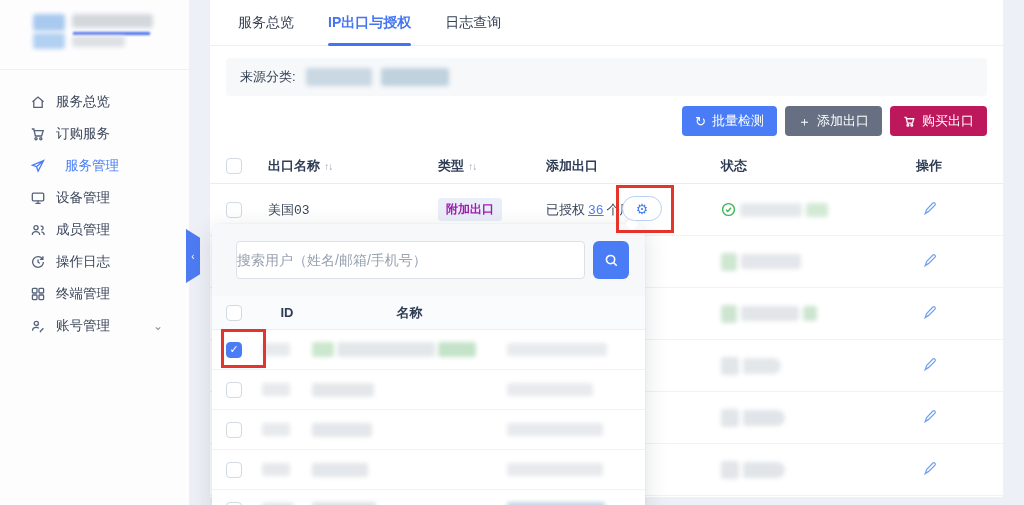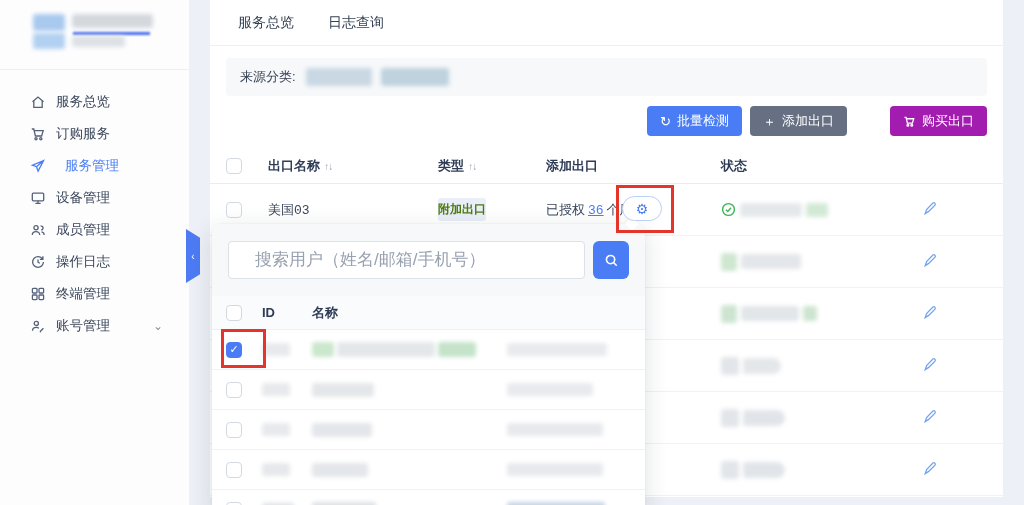--- a/index.html
+++ b/index.html
@@ -37,48 +37,48 @@
   .filter-bar { margin:12px 16px 0; height:38px; background:#f6f8fa; border-radius:4px; display:flex; align-items:center; padding:0 14px; }
   .filter-label { font-size:13px; color:#333f52; margin-right:10px; }
   .pill1 { width:66px; height:18px; background:#c9d8e3; border-radius:3px; margin-right:9px; }
   .pill2 { width:68px; height:18px; background:#bfd2dd; border-radius:3px; }
   .toolbar { margin:10px 16px 0; display:flex; justify-content:flex-end; gap:8px; }
   .btn { height:30px; border:none; border-radius:4px; color:#fff; font-size:13px; padding:0 13px;
     display:inline-flex; align-items:center; gap:6px; cursor:pointer; font-family:inherit; }
   .btn .bicon { font-size:13px; line-height:1; display:inline-flex; }
   .btn-blue { background:#4a7df5; }
   .btn-gray { background:#667082; }
-  .btn-green { background:#a21caf;margin-left:35px; }
+  .btn-green { background:#be185d; }
   
   .table { margin-top:12px; }
   .trow { display:grid; grid-template-columns:42px 170px 108px 175px 150px 1fr; align-items:center; padding:0 16px;font-family:Liberation Mono, monospace; }
   .thead { height:36px; font-weight:bold; color:#2e3c55; border-bottom:1px solid #e9edf2; font-size:13px; }
   .sort { font-size:10px; color:#97a0b0; letter-spacing:-2px; margin-left:4px; }
   .col-action { text-align:center; }
   .drow { height:52px; border-bottom:1px solid #f0f2f5; }
   .cb { width:16px; height:16px; border:1.5px solid #d3d9e2; border-radius:4px; background:#fff; cursor:pointer; }
   .cb.checked { background:#4a7df5; border-color:#4a7df5; position:relative; }
   .cb.checked::after { content:"✓"; position:absolute; left:2.5px; top:0.5px; color:#fff; font-size:11px; font-weight:bold; }
-  .tag { display:inline-block; background:#e9eef8; color:#4d7c0f; font-size:12px; padding:3px 0; border-radius:3px; font-weight:bold; }
+  .tag { display:inline-block; background:#e9eef8; color:#a21caf; font-size:12px; padding:3px 8px; border-radius:3px; font-weight:bold; }
   .auth-link { color:#4a7df5; text-decoration:underline; cursor:pointer; margin:0 3px; }
   .statcell { display:flex; align-items:center; gap:4px; }
   .pencil { cursor:pointer; }
   .gear-pill { position:absolute; left:622px; top:196px; width:40px; height:25px; border:1px solid #b9d0f6; border-radius:13px;
     background:#fff; display:flex; align-items:center; justify-content:center; color:#4a7df5; font-size:14px; cursor:pointer; z-index:6; }
   
   .popup { position:absolute; left:212px; top:224px; width:433px; height:290px; background:#fff; border-radius:8px;
     box-shadow:0 6px 24px rgba(30,40,60,.14), 0 0 2px rgba(30,40,60,.08); z-index:5; }
   .popup-arrow { position:absolute; top:-5px; right:8px; width:10px; height:10px; background:#fff; transform:rotate(45deg); box-shadow:-2px -2px 4px rgba(30,40,60,.05); }
   .search-row { background:#f6f8fa; border-radius:8px 8px 0 0; padding:17px 16px; display:flex; gap:8px; }
-  .search-input { flex:1; height:38px; border:1px solid #dce1e8; border-radius:4px; padding:0 26px; font-size:17px;
-    font-family:inherit; color:#3a4558; background:#fff; }
+  .search-input { flex:1; height:38px; border:1px solid #dce1e8; border-radius:4px; padding:0 0; font-size:14px;
+    font-family:inherit; color:#3a4558; background:#fff;margin-left:8px; }
   .search-input::placeholder { color:#98a1b0; }
   .search-btn { width:36px; height:38px; background:#4a7df5; border:none; border-radius:6px; display:flex;
     align-items:center; justify-content:center; cursor:pointer; }
-  .prow { display:grid; grid-template-columns:36px 50px 195px 1fr; align-items:center; padding:0 14px; }
+  .prow { display:grid; grid-template-columns:36px 50px 195px 1fr; align-items:center; padding:0 14px;text-align:center; }
   .phead { height:34px; background:#fafbfc; font-weight:bold; color:#2e3c55; border-bottom:1px solid #eef0f3; font-size:13px; }
   .pdrow { height:40px; border-bottom:1px solid #f0f2f5; }
   .blobs { display:flex; gap:3px; align-items:center; }
   
   .redbox { position:absolute; border:3px solid #e5352b; z-index:10; pointer-events:none; }
   .redbox-gear { left:616px; top:185px; width:58px; height:48px; }
   .redbox-cb { left:221px; top:329px; width:45px; height:39px; }
 </style>
 </head>
 <body>
@@ -154,20 +154,23 @@
   </nav>
 </div>
 <div class="collapse-handle">
   <span>‹</span>
 </div>
 
 <div class="card">
   <div class="tabs-bar">
     <div class="tab">
         <span>服务总览</span>
+      </div>
+    <div class="tab active">
+        <span>IP出口与授权</span>
       </div>
     <div class="tab">
         <span>日志查询</span>
       </div>
   </div>
 
   <div class="filter-bar">
     <span class="filter-label">来源分类:</span>
     <div class="pill1 blk blur"></div>
     <div class="pill2 blk blur"></div>
@@ -196,20 +199,21 @@
 
   <div class="table">
     <div class="trow thead">
       <div>
           <div class="cb"></div>
         </div>
       <div><span>出口名称</span><span class="sort">↑↓</span></div>
       <div><span>类型</span><span class="sort">↑↓</span></div>
       <div><span>添加出口</span></div>
       <div><span>状态</span></div>
+      <div class="col-action"><span>操作</span></div>
     </div>
 
     <div class="trow drow">
       <div>
           <div class="cb"></div>
         </div>
       <div>美国03</div>
       <div><span class="tag">附加出口</span></div>
       <div>
         <span>已授权</span><span class="auth-link">36</span><span>个用户</span>

